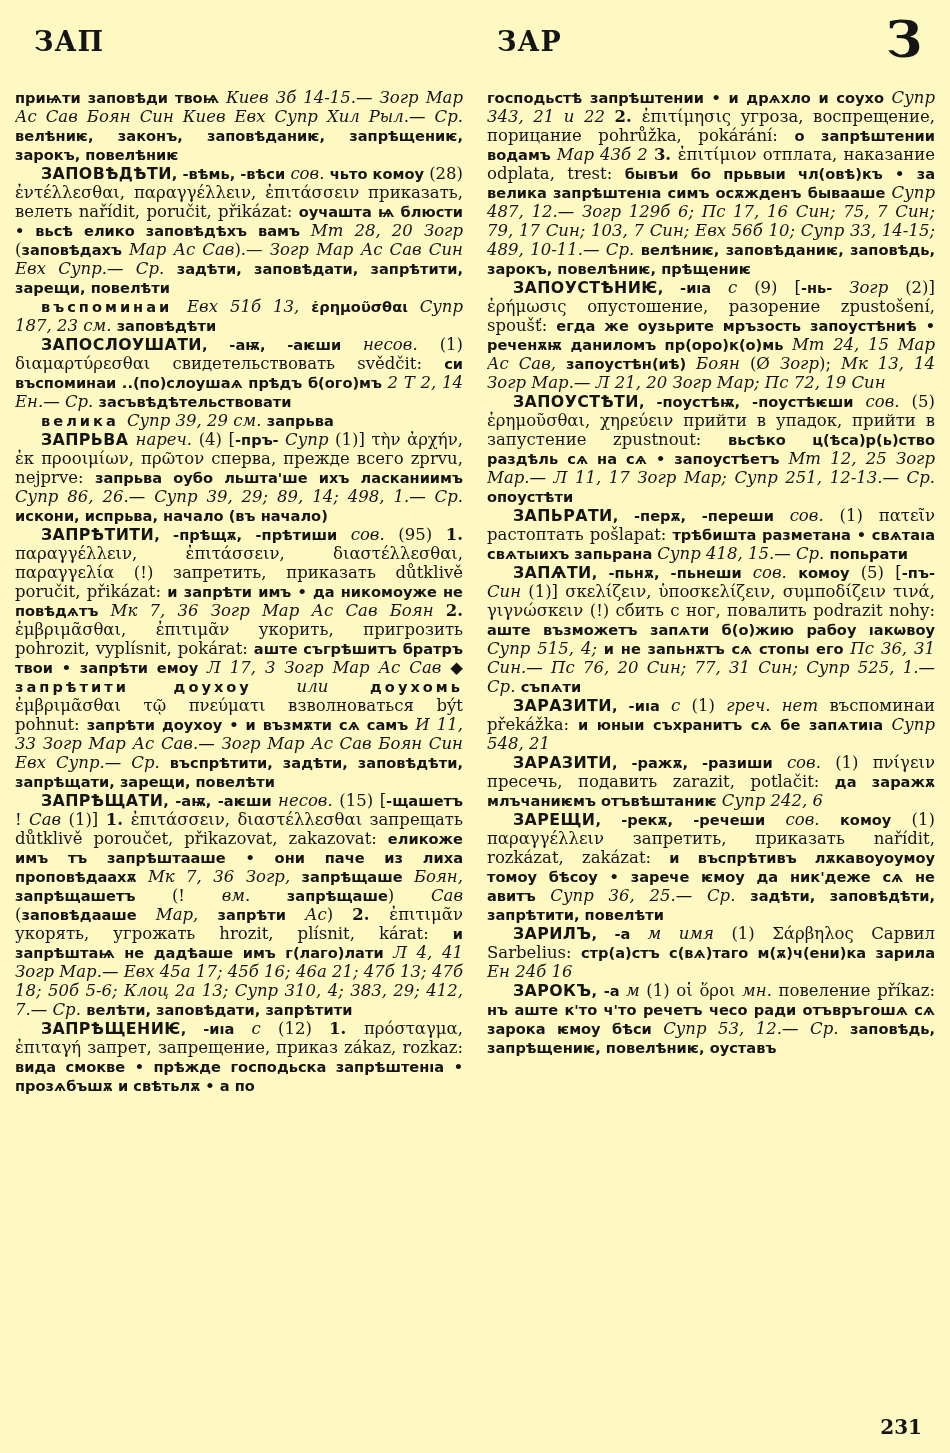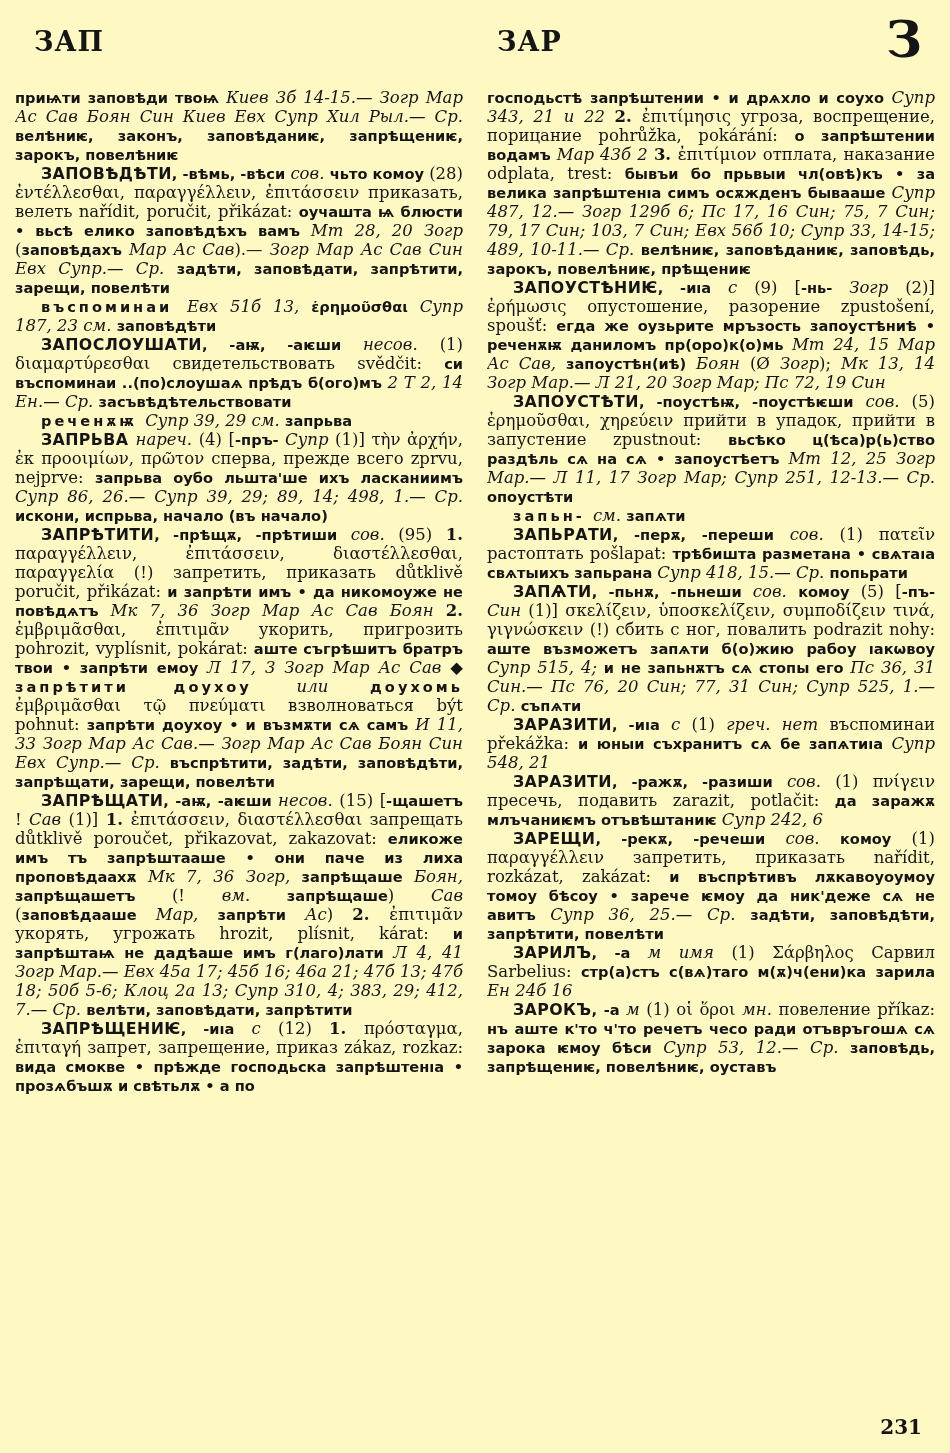--- a/index.html
+++ b/index.html
@@ -57,31 +57,30 @@
     <span class="guide guide-center">ЗАР</span>
     <span class="section-letter">З</span>
   </div>
 
   <div class="columns">
     <div class="col">
         <p class="para"><span class="run-ocs">приѩти заповѣди твоѩ </span><span class="run-it">Киев 3б 14-15.— Зогр Мар Ас Сав Боян Син Киев Евх Супр Хил Рыл.— Ср. </span><span class="run-ocs">велѣниѥ, законъ, заповѣданиѥ, запрѣщениѥ, зарокъ, повелѣниѥ</span></p>
         <p class="para indent"><span class="run-hw">ЗАПОВѢДѢТИ</span><span class="run-ocs">, -вѣмь, -вѣси </span><span class="run-it">сов. </span><span class="run-ocs">чьто комоу </span><span class="run-n">(28) </span><span class="run-g">ἐντέλλεσθαι, παραγγέλλειν, ἐπιτάσσειν </span><span class="run-n">приказать, велеть </span><span class="run-lat">nařídit, poručit, přikázat: </span><span class="run-ocs">оучашта ѩ блюсти • вьсѣ елико заповѣдѣхъ вамъ </span><span class="run-it">Мт 28, 20 Зогр </span><span class="run-n">(</span><span class="run-ocs">заповѣдахъ </span><span class="run-it">Мар Ас Сав</span><span class="run-n">).— </span><span class="run-it">Зогр Мар Ас Сав Син Евх Супр.— Ср. </span><span class="run-ocs">задѣти, заповѣдати, запрѣтити, зарещи, повелѣти</span></p>
         <p class="para indent"><span class="run-sp">въспоминаи </span><span class="run-it">Евх 51б 13, </span><span class="run-ocs">ἐρημοῦσθαι </span><span class="run-it">Супр 187, 23 см. </span><span class="run-ocs">заповѣдѣти</span></p>
         <p class="para indent"><span class="run-hw">ЗАПОСЛОУШАТИ</span><span class="run-ocs">, -аѭ, -аѥши </span><span class="run-it">несов. </span><span class="run-n">(1) </span><span class="run-g">διαμαρτύρεσθαι </span><span class="run-n">свидетельствовать </span><span class="run-lat">svědčit: </span><span class="run-ocs">си въспоминаи ..(по)слоушаѧ прѣдъ б(ого)мъ </span><span class="run-it">2 Т 2, 14 Ен.— Ср. </span><span class="run-ocs">засъвѣдѣтельствовати</span></p>
-        <p class="para indent"><span class="run-sp">реченѫѭ </span><span class="run-it">Супр 39, 29 см. </span><span class="run-ocs">запрьва</span></p>
+        <p class="para indent"><span class="run-sp">велика </span><span class="run-it">Супр 39, 29 см. </span><span class="run-ocs">запрьва</span></p>
         <p class="para indent"><span class="run-hw">ЗАПРЬВА </span><span class="run-it">нареч. </span><span class="run-n">(4) [</span><span class="run-ocs">-пръ- </span><span class="run-it">Супр </span><span class="run-n">(1)] </span><span class="run-g">τὴν ἀρχήν, ἐκ προοιμίων, πρῶτον </span><span class="run-n">сперва, прежде всего </span><span class="run-lat">zprvu, nejprve: </span><span class="run-ocs">запрьва оубо льшта'ше ихъ ласканиимъ </span><span class="run-it">Супр 86, 26.— Супр 39, 29; 89, 14; 498, 1.— Ср. </span><span class="run-ocs">искони, испрьва, начало (въ начало)</span></p>
         <p class="para indent"><span class="run-hw">ЗАПРѢТИТИ</span><span class="run-ocs">, -прѣщѫ, -прѣтиши </span><span class="run-it">сов. </span><span class="run-n">(95) </span><span class="run-b">1. </span><span class="run-g">παραγγέλλειν, ἐπιτάσσειν, διαστέλλεσθαι, παραγγελία </span><span class="run-n">(!) запретить, приказать </span><span class="run-lat">důtklivě poručit, přikázat: </span><span class="run-ocs">и запрѣти имъ • да никомоуже не повѣдѧтъ </span><span class="run-it">Мк 7, 36 Зогр Мар Ас Сав Боян </span><span class="run-b">2. </span><span class="run-g">ἐμβριμᾶσθαι, ἐπιτιμᾶν </span><span class="run-n">укорить, пригрозить </span><span class="run-lat">pohrozit, vyplísnit, pokárat: </span><span class="run-ocs">аште съгрѣшитъ братръ твои • запрѣти емоу </span><span class="run-it">Л 17, 3 Зогр Мар Ас Сав </span><span class="run-n">◆ </span><span class="run-sp">запрѣтити доухоу </span><span class="run-it">или </span><span class="run-sp">доухомь </span><span class="run-g">ἐμβριμᾶσθαι τῷ πνεύματι </span><span class="run-n">взволноваться </span><span class="run-lat">být pohnut: </span><span class="run-ocs">запрѣти доухоу • и възмѫти сѧ самъ </span><span class="run-it">И 11, 33 Зогр Мар Ас Сав.— Зогр Мар Ас Сав Боян Син Евх Супр.— Ср. </span><span class="run-ocs">въспрѣтити, задѣти, заповѣдѣти, запрѣщати, зарещи, повелѣти</span></p>
         <p class="para indent"><span class="run-hw">ЗАПРѢЩАТИ</span><span class="run-ocs">, -аѭ, -аѥши </span><span class="run-it">несов. </span><span class="run-n">(15) [</span><span class="run-ocs">-щашетъ </span><span class="run-n">! </span><span class="run-it">Сав </span><span class="run-n">(1)] </span><span class="run-b">1. </span><span class="run-g">ἐπιτάσσειν, διαστέλλεσθαι </span><span class="run-n">запрещать </span><span class="run-lat">důtklivě poroučet, přikazovat, zakazovat: </span><span class="run-ocs">еликоже имъ тъ запрѣштааше • они паче из лиха проповѣдаахѫ </span><span class="run-it">Мк 7, 36 Зогр, </span><span class="run-ocs">запрѣщаше </span><span class="run-it">Боян, </span><span class="run-ocs">запрѣщашетъ </span><span class="run-n">(! </span><span class="run-it">вм. </span><span class="run-ocs">запрѣщаше</span><span class="run-n">) </span><span class="run-it">Сав </span><span class="run-n">(</span><span class="run-ocs">заповѣдааше </span><span class="run-it">Мар, </span><span class="run-ocs">запрѣти </span><span class="run-it">Ас</span><span class="run-n">) </span><span class="run-b">2. </span><span class="run-g">ἐπιτιμᾶν </span><span class="run-n">укорять, угрожать </span><span class="run-lat">hrozit, plísnit, kárat: </span><span class="run-ocs">и запрѣштаѩ не дадѣаше имъ г(лаго)лати </span><span class="run-it">Л 4, 41 Зогр Мар.— Евх 45а 17; 45б 16; 46а 21; 47б 13; 47б 18; 50б 5-6; Клоц 2а 13; Супр 310, 4; 383, 29; 412, 7.— Ср. </span><span class="run-ocs">велѣти, заповѣдати, запрѣтити</span></p>
         <p class="para indent"><span class="run-hw">ЗАПРѢЩЕНИѤ</span><span class="run-ocs">, -иıа </span><span class="run-it">с </span><span class="run-n">(12) </span><span class="run-b">1. </span><span class="run-g">πρόσταγμα, ἐπιταγή </span><span class="run-n">запрет, запрещение, приказ </span><span class="run-lat">zákaz, rozkaz: </span><span class="run-ocs">вида смокве • прѣжде господьска запрѣштенıа • прозѧбъшѫ и свѣтьлѫ • а по</span></p>
       </div>
     <div class="col">
         <p class="para"><span class="run-ocs">господьстѣ запрѣштении • и дрѧхло и соухо </span><span class="run-it">Супр 343, 21 и 22 </span><span class="run-b">2. </span><span class="run-g">ἐπιτίμησις </span><span class="run-n">угроза, воспрещение, порицание </span><span class="run-lat">pohrůžka, pokárání: </span><span class="run-ocs">о запрѣштении водамъ </span><span class="run-it">Мар 43б 2 </span><span class="run-b">3. </span><span class="run-g">ἐπιτίμιον </span><span class="run-n">отплата, наказание </span><span class="run-lat">odplata, trest: </span><span class="run-ocs">бывъи бо прьвыи чл(овѣ)къ • за велика запрѣштенıа симъ осѫжденъ бывааше </span><span class="run-it">Супр 487, 12.— Зогр 129б 6; Пс 17, 16 Син; 75, 7 Син; 79, 17 Син; 103, 7 Син; Евх 56б 10; Супр 33, 14-15; 489, 10-11.— Ср. </span><span class="run-ocs">велѣниѥ, заповѣданиѥ, заповѣдь, зарокъ, повелѣниѥ, прѣщениѥ</span></p>
         <p class="para indent"><span class="run-hw">ЗАПОУСТѢНИѤ</span><span class="run-ocs">, -иıа </span><span class="run-it">с </span><span class="run-n">(9) [</span><span class="run-ocs">-нь- </span><span class="run-it">Зогр </span><span class="run-n">(2)] </span><span class="run-g">ἐρήμωσις </span><span class="run-n">опустошение, разорение </span><span class="run-lat">zpustošení, spoušť: </span><span class="run-ocs">егда же оузьрите мръзость запоустѣниѣ • реченѫѭ даниломъ пр(оро)к(о)мь </span><span class="run-it">Мт 24, 15 Мар Ас Сав, </span><span class="run-ocs">запоустѣн(иѣ) </span><span class="run-it">Боян </span><span class="run-n">(Ø </span><span class="run-it">Зогр</span><span class="run-n">); </span><span class="run-it">Мк 13, 14 Зогр Мар.— Л 21, 20 Зогр Мар; Пс 72, 19 Син</span></p>
         <p class="para indent"><span class="run-hw">ЗАПОУСТѢТИ</span><span class="run-ocs">, -поустѣѭ, -поустѣѥши </span><span class="run-it">сов. </span><span class="run-n">(5) </span><span class="run-g">ἐρημοῦσθαι, χηρεύειν </span><span class="run-n">прийти в упадок, прийти в запустение </span><span class="run-lat">zpustnout: </span><span class="run-ocs">вьсѣко ц(ѣса)р(ь)ство раздѣль сѧ на сѧ • запоустѣетъ </span><span class="run-it">Мт 12, 25 Зогр Мар.— Л 11, 17 Зогр Мар; Супр 251, 12-13.— Ср. </span><span class="run-ocs">опоустѣти</span></p>
-        <p class="para indent"><span class="run-sp">запьн- </span><span class="run-it">см. </span><span class="run-ocs">запѧти</span></p>
         <p class="para indent"><span class="run-hw">ЗАПЬРАТИ</span><span class="run-ocs">, -перѫ, -переши </span><span class="run-it">сов. </span><span class="run-n">(1) </span><span class="run-g">πατεῖν </span><span class="run-n">растоптать </span><span class="run-lat">pošlapat: </span><span class="run-ocs">трѣбишта разметана • свѧтаıа свѧтыихъ запьрана </span><span class="run-it">Супр 418, 15.— Ср. </span><span class="run-ocs">попьрати</span></p>
         <p class="para indent"><span class="run-hw">ЗАПѦТИ</span><span class="run-ocs">, -пьнѫ, -пьнеши </span><span class="run-it">сов. </span><span class="run-ocs">комоу </span><span class="run-n">(5) [</span><span class="run-ocs">-пъ- </span><span class="run-it">Син </span><span class="run-n">(1)] </span><span class="run-g">σκελίζειν, ὑποσκελίζειν, συμποδίζειν τινά, γιγνώσκειν </span><span class="run-n">(!) сбить с ног, повалить </span><span class="run-lat">podrazit nohy: </span><span class="run-ocs">аште възможетъ запѧти б(о)жию рабоу ıакѡвоу </span><span class="run-it">Супр 515, 4; </span><span class="run-ocs">и не запьнѫтъ сѧ стопы его </span><span class="run-it">Пс 36, 31 Син.— Пс 76, 20 Син; 77, 31 Син; Супр 525, 1.— Ср. </span><span class="run-ocs">съпѧти</span></p>
         <p class="para indent"><span class="run-hw">ЗАРАЗИТИ</span><span class="run-ocs">, -иıа </span><span class="run-it">с </span><span class="run-n">(1) </span><span class="run-it">греч. нет </span><span class="run-n">въспоминаи </span><span class="run-lat">překážka: </span><span class="run-ocs">и юныи съхранитъ сѧ бе запѧтиıа </span><span class="run-it">Супр 548, 21</span></p>
         <p class="para indent"><span class="run-hw">ЗАРАЗИТИ</span><span class="run-ocs">, -ражѫ, -разиши </span><span class="run-it">сов. </span><span class="run-n">(1) </span><span class="run-g">πνίγειν </span><span class="run-n">пресечь, подавить </span><span class="run-lat">zarazit, potlačit: </span><span class="run-ocs">да заражѫ млъчаниѥмъ отъвѣштаниѥ </span><span class="run-it">Супр 242, 6</span></p>
         <p class="para indent"><span class="run-hw">ЗАРЕЩИ</span><span class="run-ocs">, -рекѫ, -речеши </span><span class="run-it">сов. </span><span class="run-ocs">комоу </span><span class="run-n">(1) </span><span class="run-g">παραγγέλλειν </span><span class="run-n">запретить, приказать </span><span class="run-lat">nařídit, rozkázat, zakázat: </span><span class="run-ocs">и въспрѣтивъ лѫкавоуоумоу томоу бѣсоу • зарече ѥмоу да ник'деже сѧ не авитъ </span><span class="run-it">Супр 36, 25.— Ср. </span><span class="run-ocs">задѣти, заповѣдѣти, запрѣтити, повелѣти</span></p>
         <p class="para indent"><span class="run-hw">ЗАРИЛЪ</span><span class="run-ocs">, -а </span><span class="run-it">м имя </span><span class="run-n">(1) </span><span class="run-g">Σάρβηλος </span><span class="run-n">Сарвил </span><span class="run-lat">Sarbelius: </span><span class="run-ocs">стр(а)стъ с(вѧ)таго м(ѫ)ч(ени)ка зарила </span><span class="run-it">Ен 24б 16</span></p>
         <p class="para indent"><span class="run-hw">ЗАРОКЪ</span><span class="run-ocs">, -а </span><span class="run-it">м </span><span class="run-n">(1) </span><span class="run-g">οἱ ὅροι </span><span class="run-it">мн. </span><span class="run-n">повеление </span><span class="run-lat">příkaz: </span><span class="run-ocs">нъ аште к'то ч'то речетъ чесо ради отъвръгошѧ сѧ зарока ѥмоу бѣси </span><span class="run-it">Супр 53, 12.— Ср. </span><span class="run-ocs">заповѣдь, запрѣщениѥ, повелѣниѥ, оуставъ</span></p>
       </div>
   </div>
 

